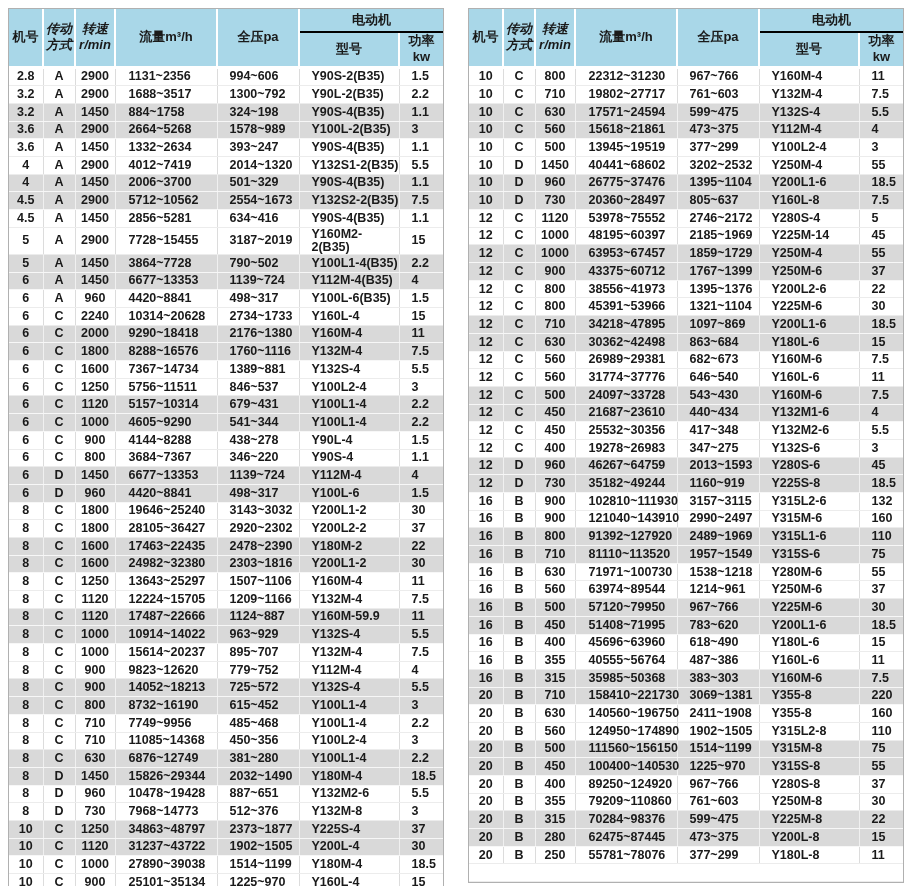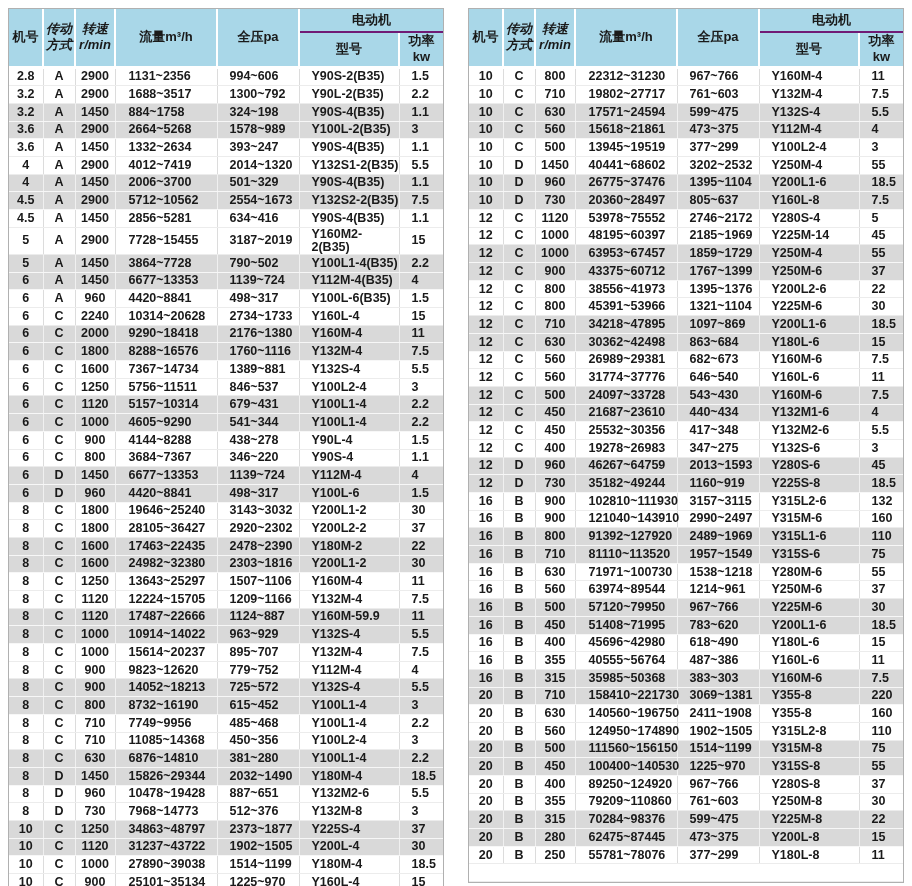--- a/index.html
+++ b/index.html
@@ -9,21 +9,21 @@
   }
   .page { display:flex; gap:24px; padding:8px 8px 0 8px; }
   .spec-table-wrap { border:1px solid #b0b0b0; background:#fff; align-self:flex-start; }
   table {
     border-collapse:collapse; table-layout:fixed; width:434px;
     font-weight:bold; color:#1a1a1a;
   }
   thead th {
     background:#a9d7e8; font-size:13px; font-weight:bold; text-align:center;
     vertical-align:middle; padding:0; line-height:1.25;
-    border-right:2px solid #ffffff; border-bottom:2px solid #701a75;
+    border-right:2px solid #ffffff; border-bottom:2px solid #000000;
   }
   thead th.last-col { border-right:none; }
   thead th.hdr-bottom { border-bottom:3px solid #ffffff; }
   thead tr { height:23px; }
   .pre { white-space:pre-line;font-style:italic; }
   tbody td {
     height:16.7px; padding:0; font-size:12.5px; line-height:1.05;
     vertical-align:middle; text-align:left;
     border-right:1px solid #dcdcdc;
   }
@@ -409,21 +409,21 @@
             <td class="c3">710</td>
             <td class="c4">11085~14368</td>
             <td class="c5">450~356</td>
             <td class="c6">Y100L2-4</td>
             <td class="c7">3</td>
           </tr>
           <tr class="band-gray">
             <td class="c1">8</td>
             <td class="c2">C</td>
             <td class="c3">630</td>
-            <td class="c4">6876~14810</td>
+            <td class="c4">6876~12749</td>
             <td class="c5">381~280</td>
             <td class="c6">Y100L1-4</td>
             <td class="c7">2.2</td>
           </tr>
           <tr class="band-gray">
             <td class="c1">8</td>
             <td class="c2">D</td>
             <td class="c3">1450</td>
             <td class="c4">15826~29344</td>
             <td class="c5">2032~1490</td>
@@ -801,21 +801,21 @@
             <td class="c3">450</td>
             <td class="c4">51408~71995</td>
             <td class="c5">783~620</td>
             <td class="c6">Y200L1-6</td>
             <td class="c7">18.5</td>
           </tr>
           <tr class="band-white">
             <td class="c1">16</td>
             <td class="c2">B</td>
             <td class="c3">400</td>
-            <td class="c4">45696~42980</td>
+            <td class="c4">45696~63960</td>
             <td class="c5">618~490</td>
             <td class="c6">Y180L-6</td>
             <td class="c7">15</td>
           </tr>
           <tr class="band-white">
             <td class="c1">16</td>
             <td class="c2">B</td>
             <td class="c3">355</td>
             <td class="c4">40555~56764</td>
             <td class="c5">487~386</td>

